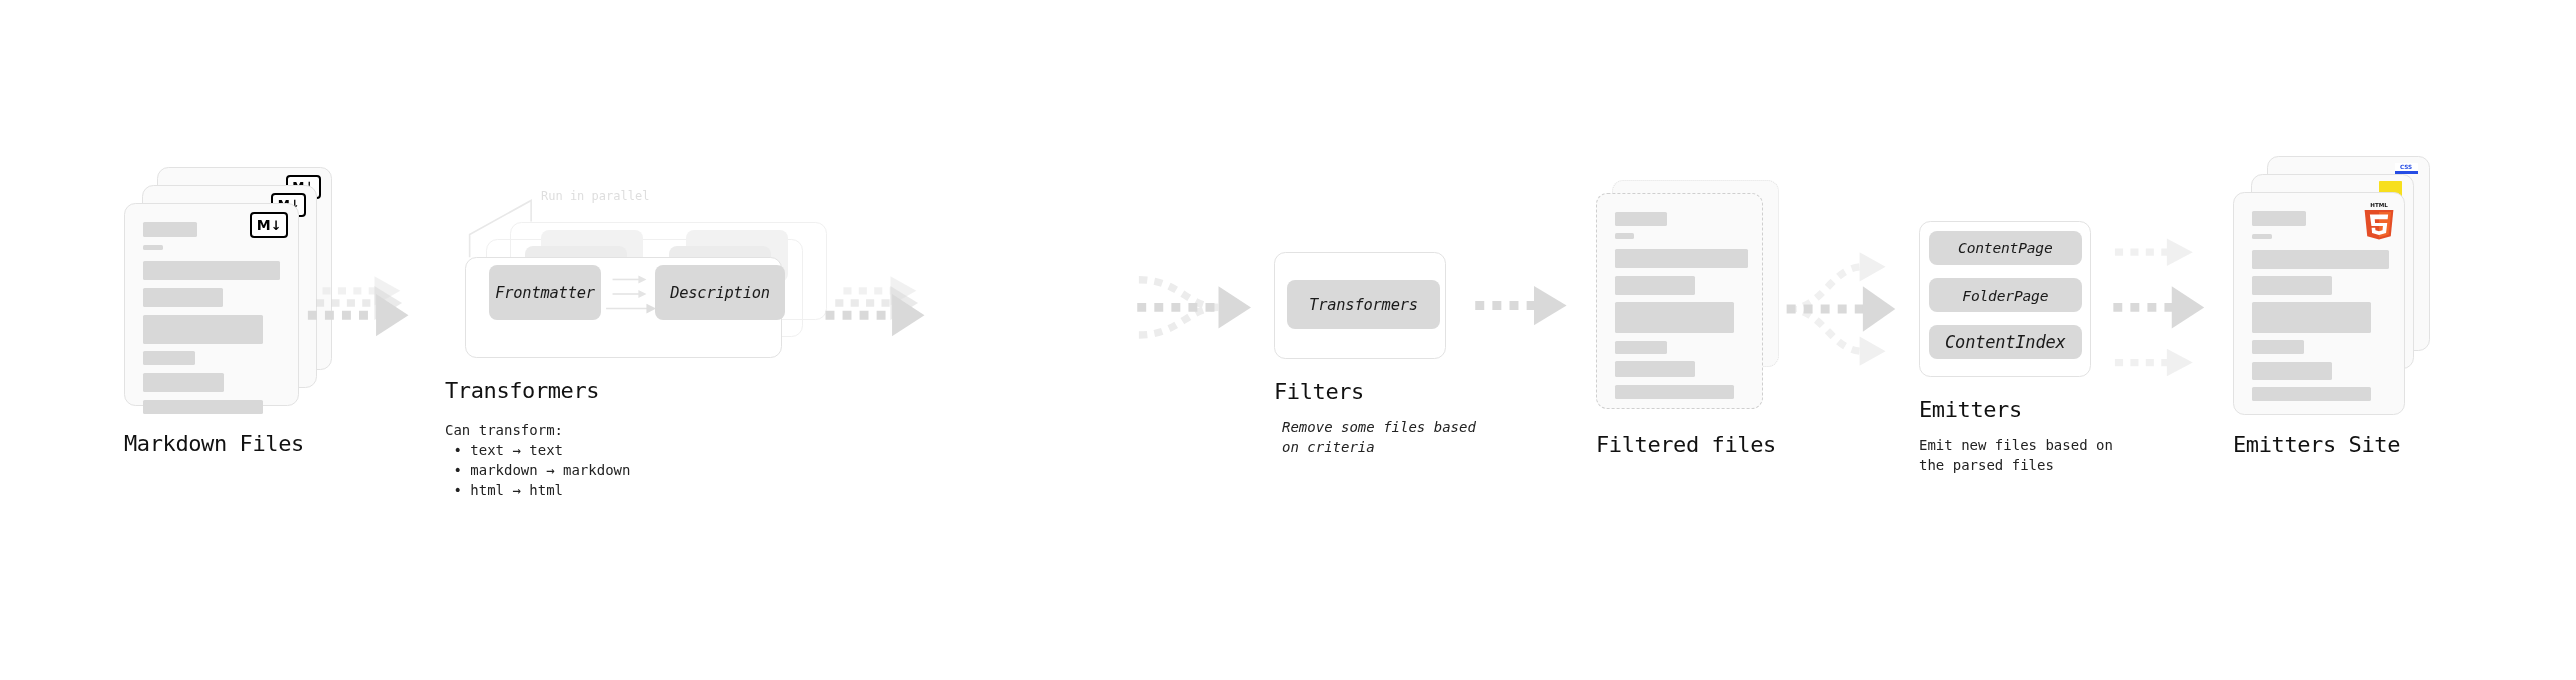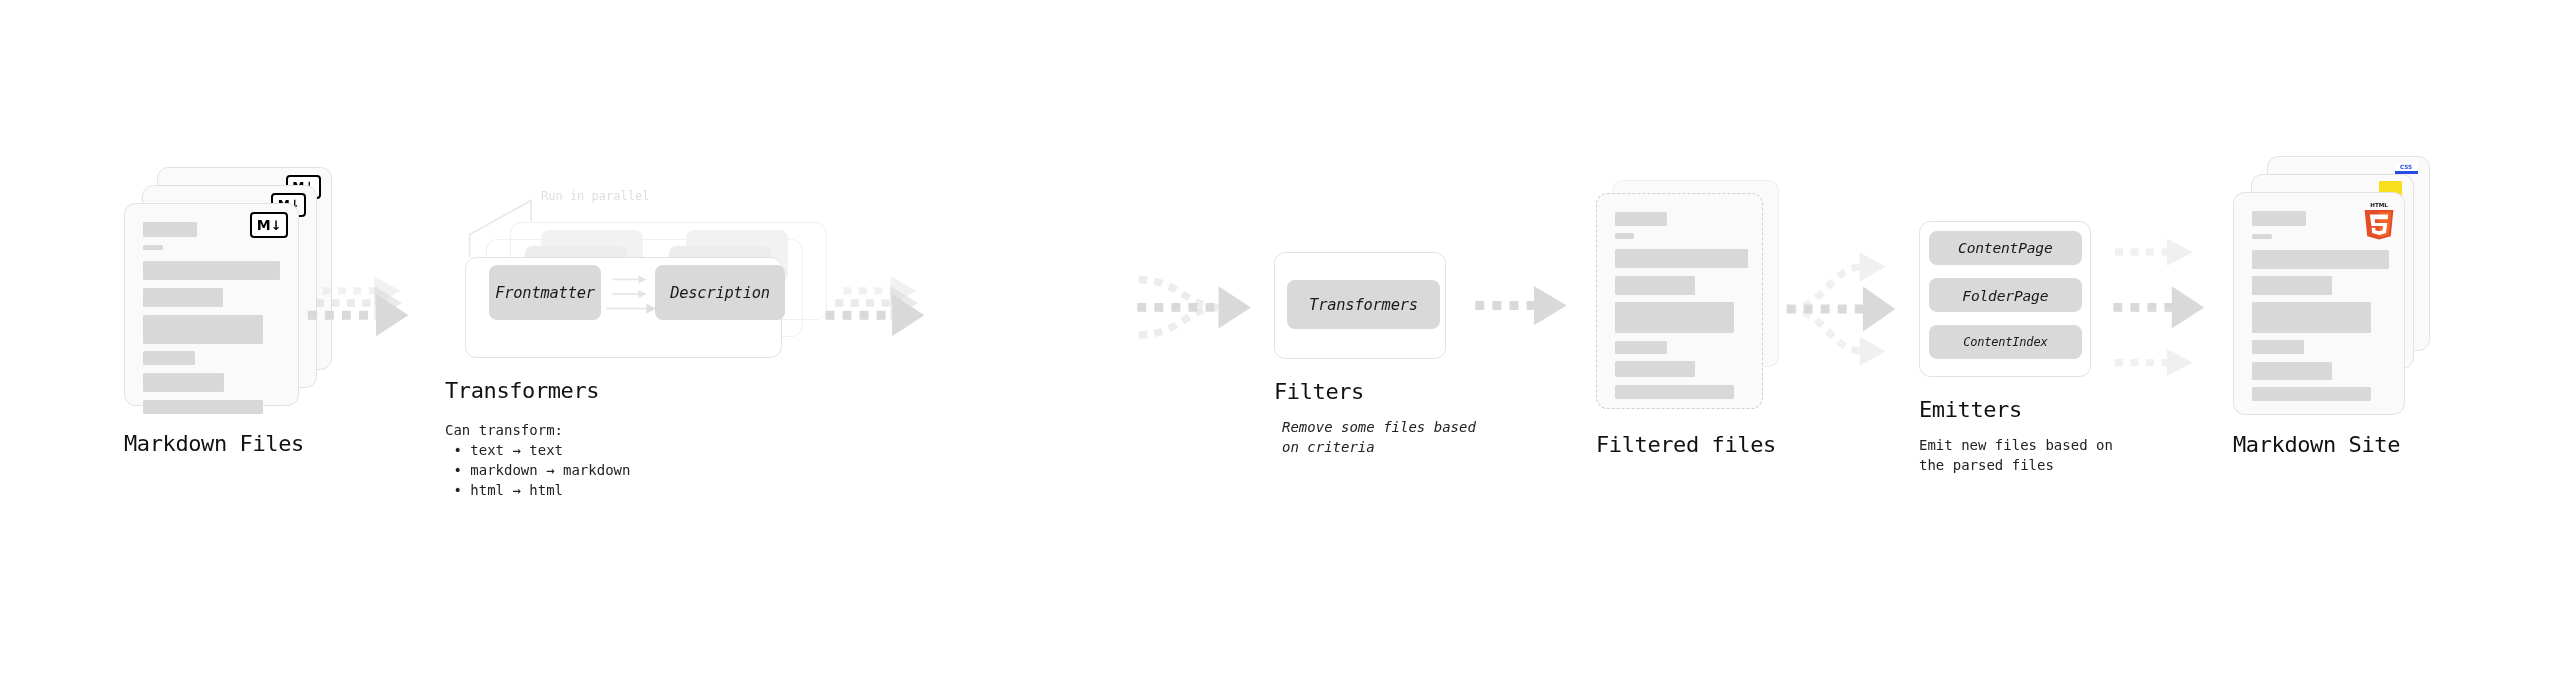--- a/index.html
+++ b/index.html
@@ -241,21 +241,21 @@
     <path d="M4,80 C48,80 56,132 96,132" stroke="#f0f0f0" stroke-width="9" stroke-dasharray="10 9" fill="none"></path>
     <polygon points="92,114 124,132 92,150" fill="#f0f0f0"></polygon>
     <line x1="2" y1="80" x2="100" y2="80" stroke="#d9d9d9" stroke-width="11" stroke-dasharray="11 10"></line>
     <polygon points="96,52 136,80 96,108" fill="#d9d9d9"></polygon>
   </svg>
 
   <div class="stage" style="left:1919px;top:221px;">
     <div class="pbox" style="left:0px;top:0px;width:172px;height:156px;"></div>
     <div class="pill" style="left:9.8px;top:9.8px;width:153px;height:34px;font-size:14.6px;">ContentPage</div>
     <div class="pill" style="left:9.8px;top:57px;width:153px;height:34px;font-size:14.6px;">FolderPage</div>
-    <div class="pill" style="left:9.8px;top:104px;width:153px;height:34px;font-size:12px;">ContentIndex</div>
+    <div class="pill" style="left:9.8px;top:104px;width:153px;height:34px;font-size:17px;">ContentIndex</div>
     <div class="title" style="left:0px;top:176px;">Emitters</div>
     <div class="desc" style="left:0px;top:215px;">Emit new files based on
 the parsed files</div>
   </div>
 
   <svg style="left:2110px;top:236px;" width="130" height="146" viewBox="0 0 160 180">
     <g opacity="0.38">
       <line x1="6" y1="20" x2="74" y2="20" stroke="#d9d9d9" stroke-width="9" stroke-dasharray="10 9"></line>
       <polygon points="70,3 102,20 70,37" fill="#d9d9d9"></polygon>
     </g>
@@ -295,17 +295,17 @@
           <div class="bar" style="width:19.5px;height:5.7px;margin-bottom:10.6px;"></div>
           <div class="bar" style="width:137px;height:18.7px;"></div>
           <div class="bar" style="width:80px;height:18.7px;"></div>
           <div class="bar" style="width:119px;height:31px;"></div>
           <div class="bar" style="width:52px;height:14px;"></div>
           <div class="bar" style="width:80px;height:18px;"></div>
           <div class="bar" style="width:119px;height:14.6px;"></div>
         </div>
       </div>
     </div>
-    <div class="title" style="left:0px;top:276px;">Markdown Site</div>
+    <div class="title" style="left:0px;top:276px;">Emitters Site</div>
   </div>
 
 </div>
 
 
 </body></html>

